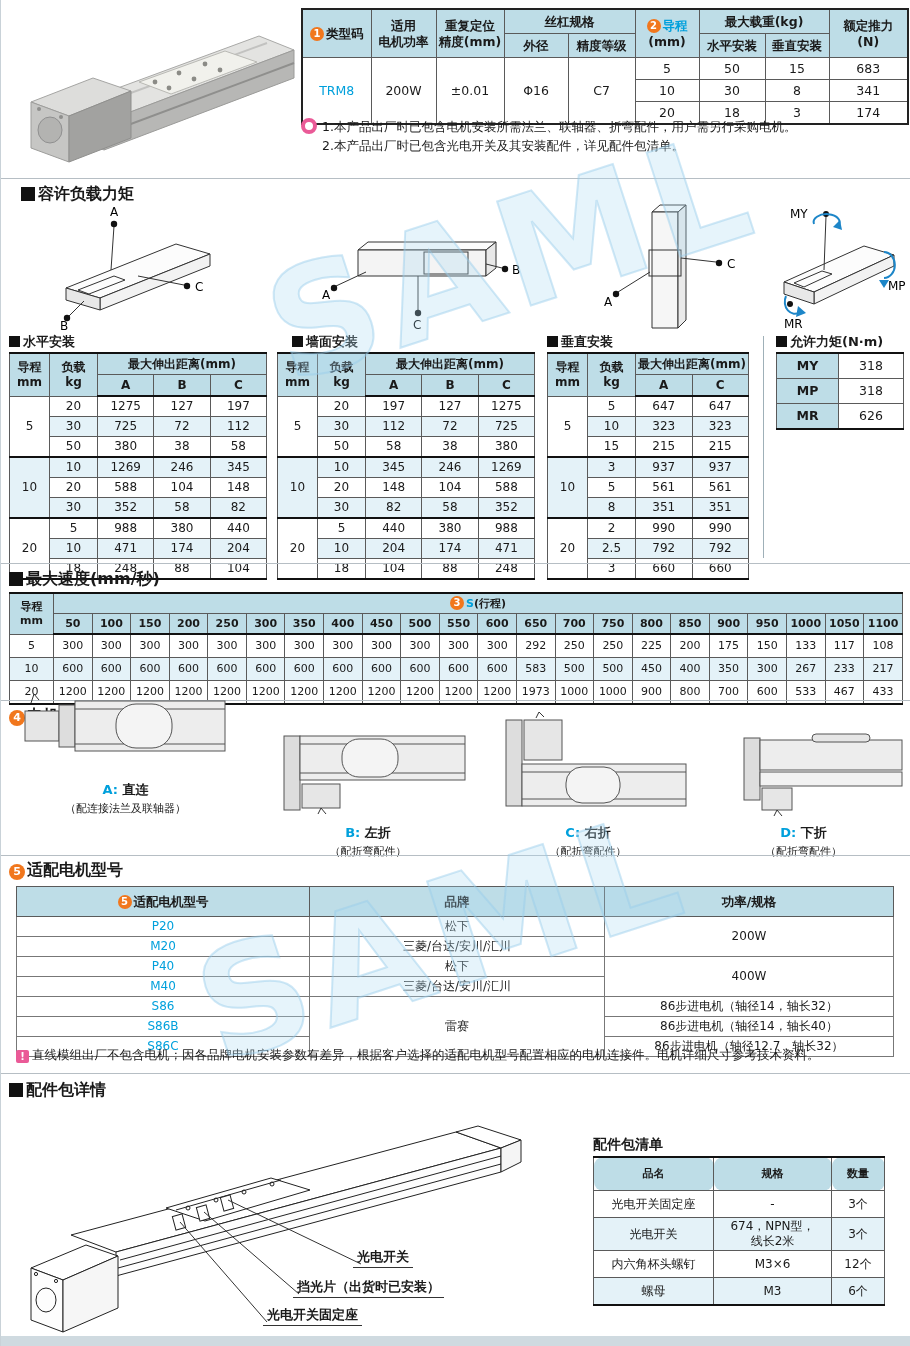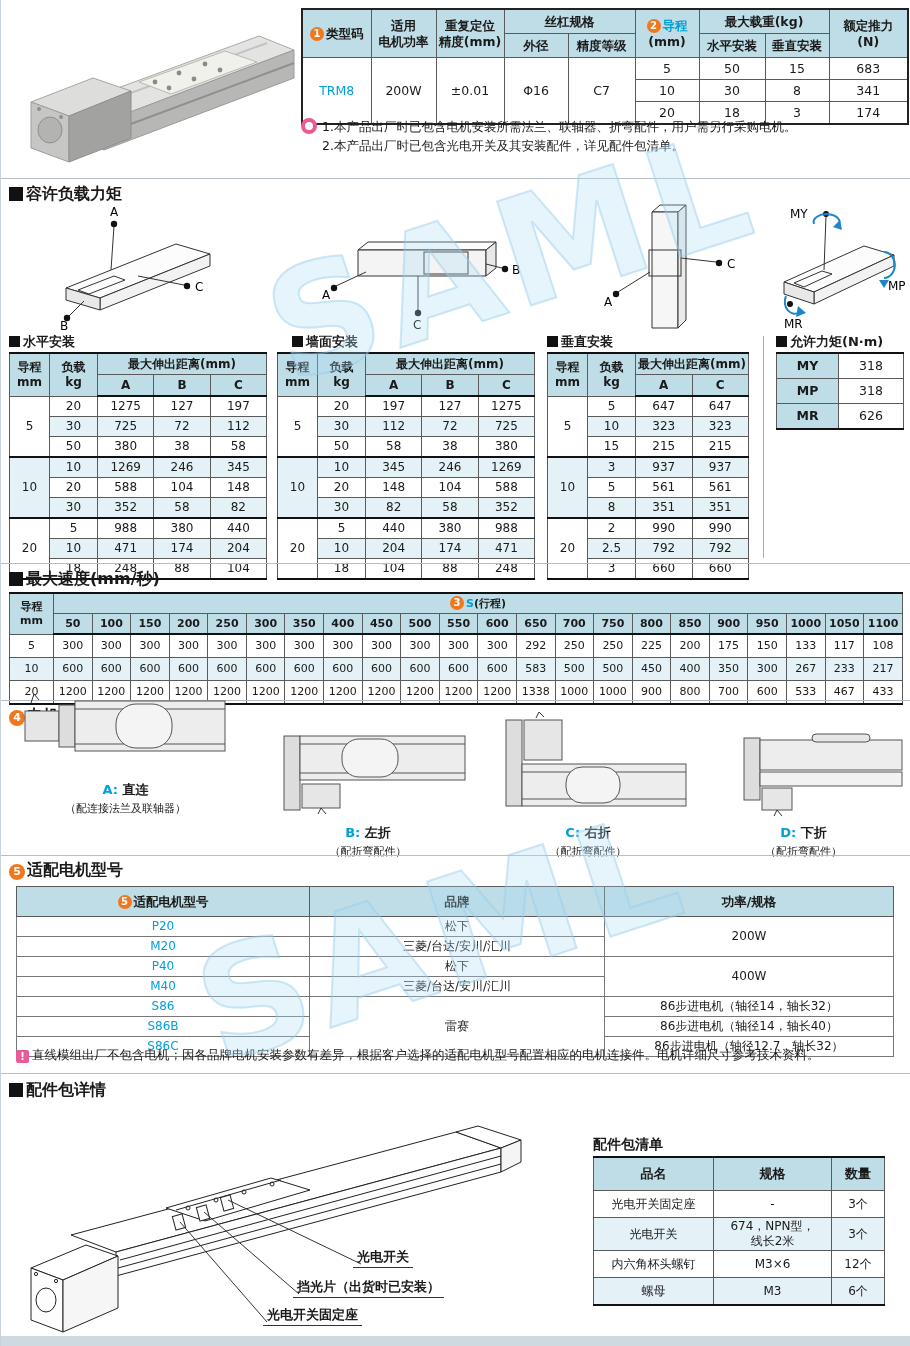--- a/index.html
+++ b/index.html
@@ -43,21 +43,21 @@
   table.speed{width:894px;border-top:2px solid #111;border-bottom:2px solid #111;font-size:11px;}
   table.speed thead th{height:19px;padding:0;}
   table.speed thead tr:last-child th{border-bottom:2px solid #111;}
   table.speed tbody td{height:20px;}
   
   table.motor{width:878px;border:1.5px solid #333;font-size:12px;}
   table.motor thead th{height:27px;font-size:12.5px;}
   table.motor tbody td{height:17px;border-color:#777;}
   
   table.acc{width:292px;border-top:2px solid #111;border-bottom:2px solid #111;font-size:12px;}
-  table.acc thead th{height:30px;font-size:13px;}
+  table.acc thead th{height:30px;font-size:11px;border-radius:9px;}
   table.acc tbody td{height:24px;}
   .note-line{font-size:12.5px;line-height:1.5;}
   .ring-icon{display:inline-block;width:8px;height:8px;border:4px solid #ea5a97;border-radius:50%;
              background:#fff;vertical-align:-3px;margin-right:5px;}
   .bang-icon{display:inline-block;width:13px;height:13px;line-height:13px;border-radius:2px;
              background:#ea5a97;color:#fff;font-size:10px;font-weight:bold;text-align:center;
              vertical-align:-1px;margin-right:3px;}
   .conn-item{position:absolute;text-align:center;}
   .conn-label{font-size:13px;font-weight:bold;margin-top:4px;}
   .conn-note{font-size:11px;margin-top:2px;}
@@ -161,21 +161,21 @@
     </tbody>
   </table>
 
   <div class="abs" style="left:300px;top:118px;width:600px;">
     <div class="note-line"><span class="ring-icon"></span><span>1.本产品出厂时已包含电机安装所需法兰、联轴器、折弯配件，用户需另行采购电机。</span></div>
     <div class="note-line" style="padding-left:21px;"><span>2.本产品出厂时已包含光电开关及其安装配件，详见配件包清单。</span></div>
   </div>
 
   <div class="hr" style="top:178px;"></div>
 
-  <div class="sec-title abs" style="left:8px;top:184px;"><span class="sq"></span><span>容许负载力矩</span></div>
+  <div class="sec-title abs" style="left:20px;top:184px;"><span class="sq"></span><span>容许负载力矩</span></div>
 
   <svg class="abs" style="left:25px;top:206px;" width="230" height="124" viewBox="0 0 230 124">
     <polygon points="40,82 150,38 184,48 74,92" fill="#fcfcfc" stroke="#333"></polygon>
     <polygon points="74,92 184,48 184,60 74,104" fill="#f2f2f2" stroke="#333"></polygon>
     <polygon points="40,82 74,92 74,104 40,94" fill="#e8e8e8" stroke="#333"></polygon>
     <polygon points="52,84 88,70 99,74 63,88" fill="none" stroke="#333"></polygon>
     <line x1="88" y1="20" x2="85" y2="64" class="ln"></line>
     <circle cx="88" cy="18" r="3.2" fill="#111"></circle>
     <line x1="112" y1="70" x2="158" y2="79" class="ln"></line>
     <circle cx="161" cy="80" r="3.2" fill="#111"></circle>
@@ -592,21 +592,21 @@
           <td>1200</td>
           <td>1200</td>
           <td>1200</td>
           <td>1200</td>
           <td>1200</td>
           <td>1200</td>
           <td>1200</td>
           <td>1200</td>
           <td>1200</td>
           <td>1200</td>
-          <td>1338</td>
+          <td>1973</td>
           <td>1000</td>
           <td>1000</td>
           <td>900</td>
           <td>800</td>
           <td>700</td>
           <td>600</td>
           <td>533</td>
           <td>467</td>
           <td>433</td>
         </tr>

